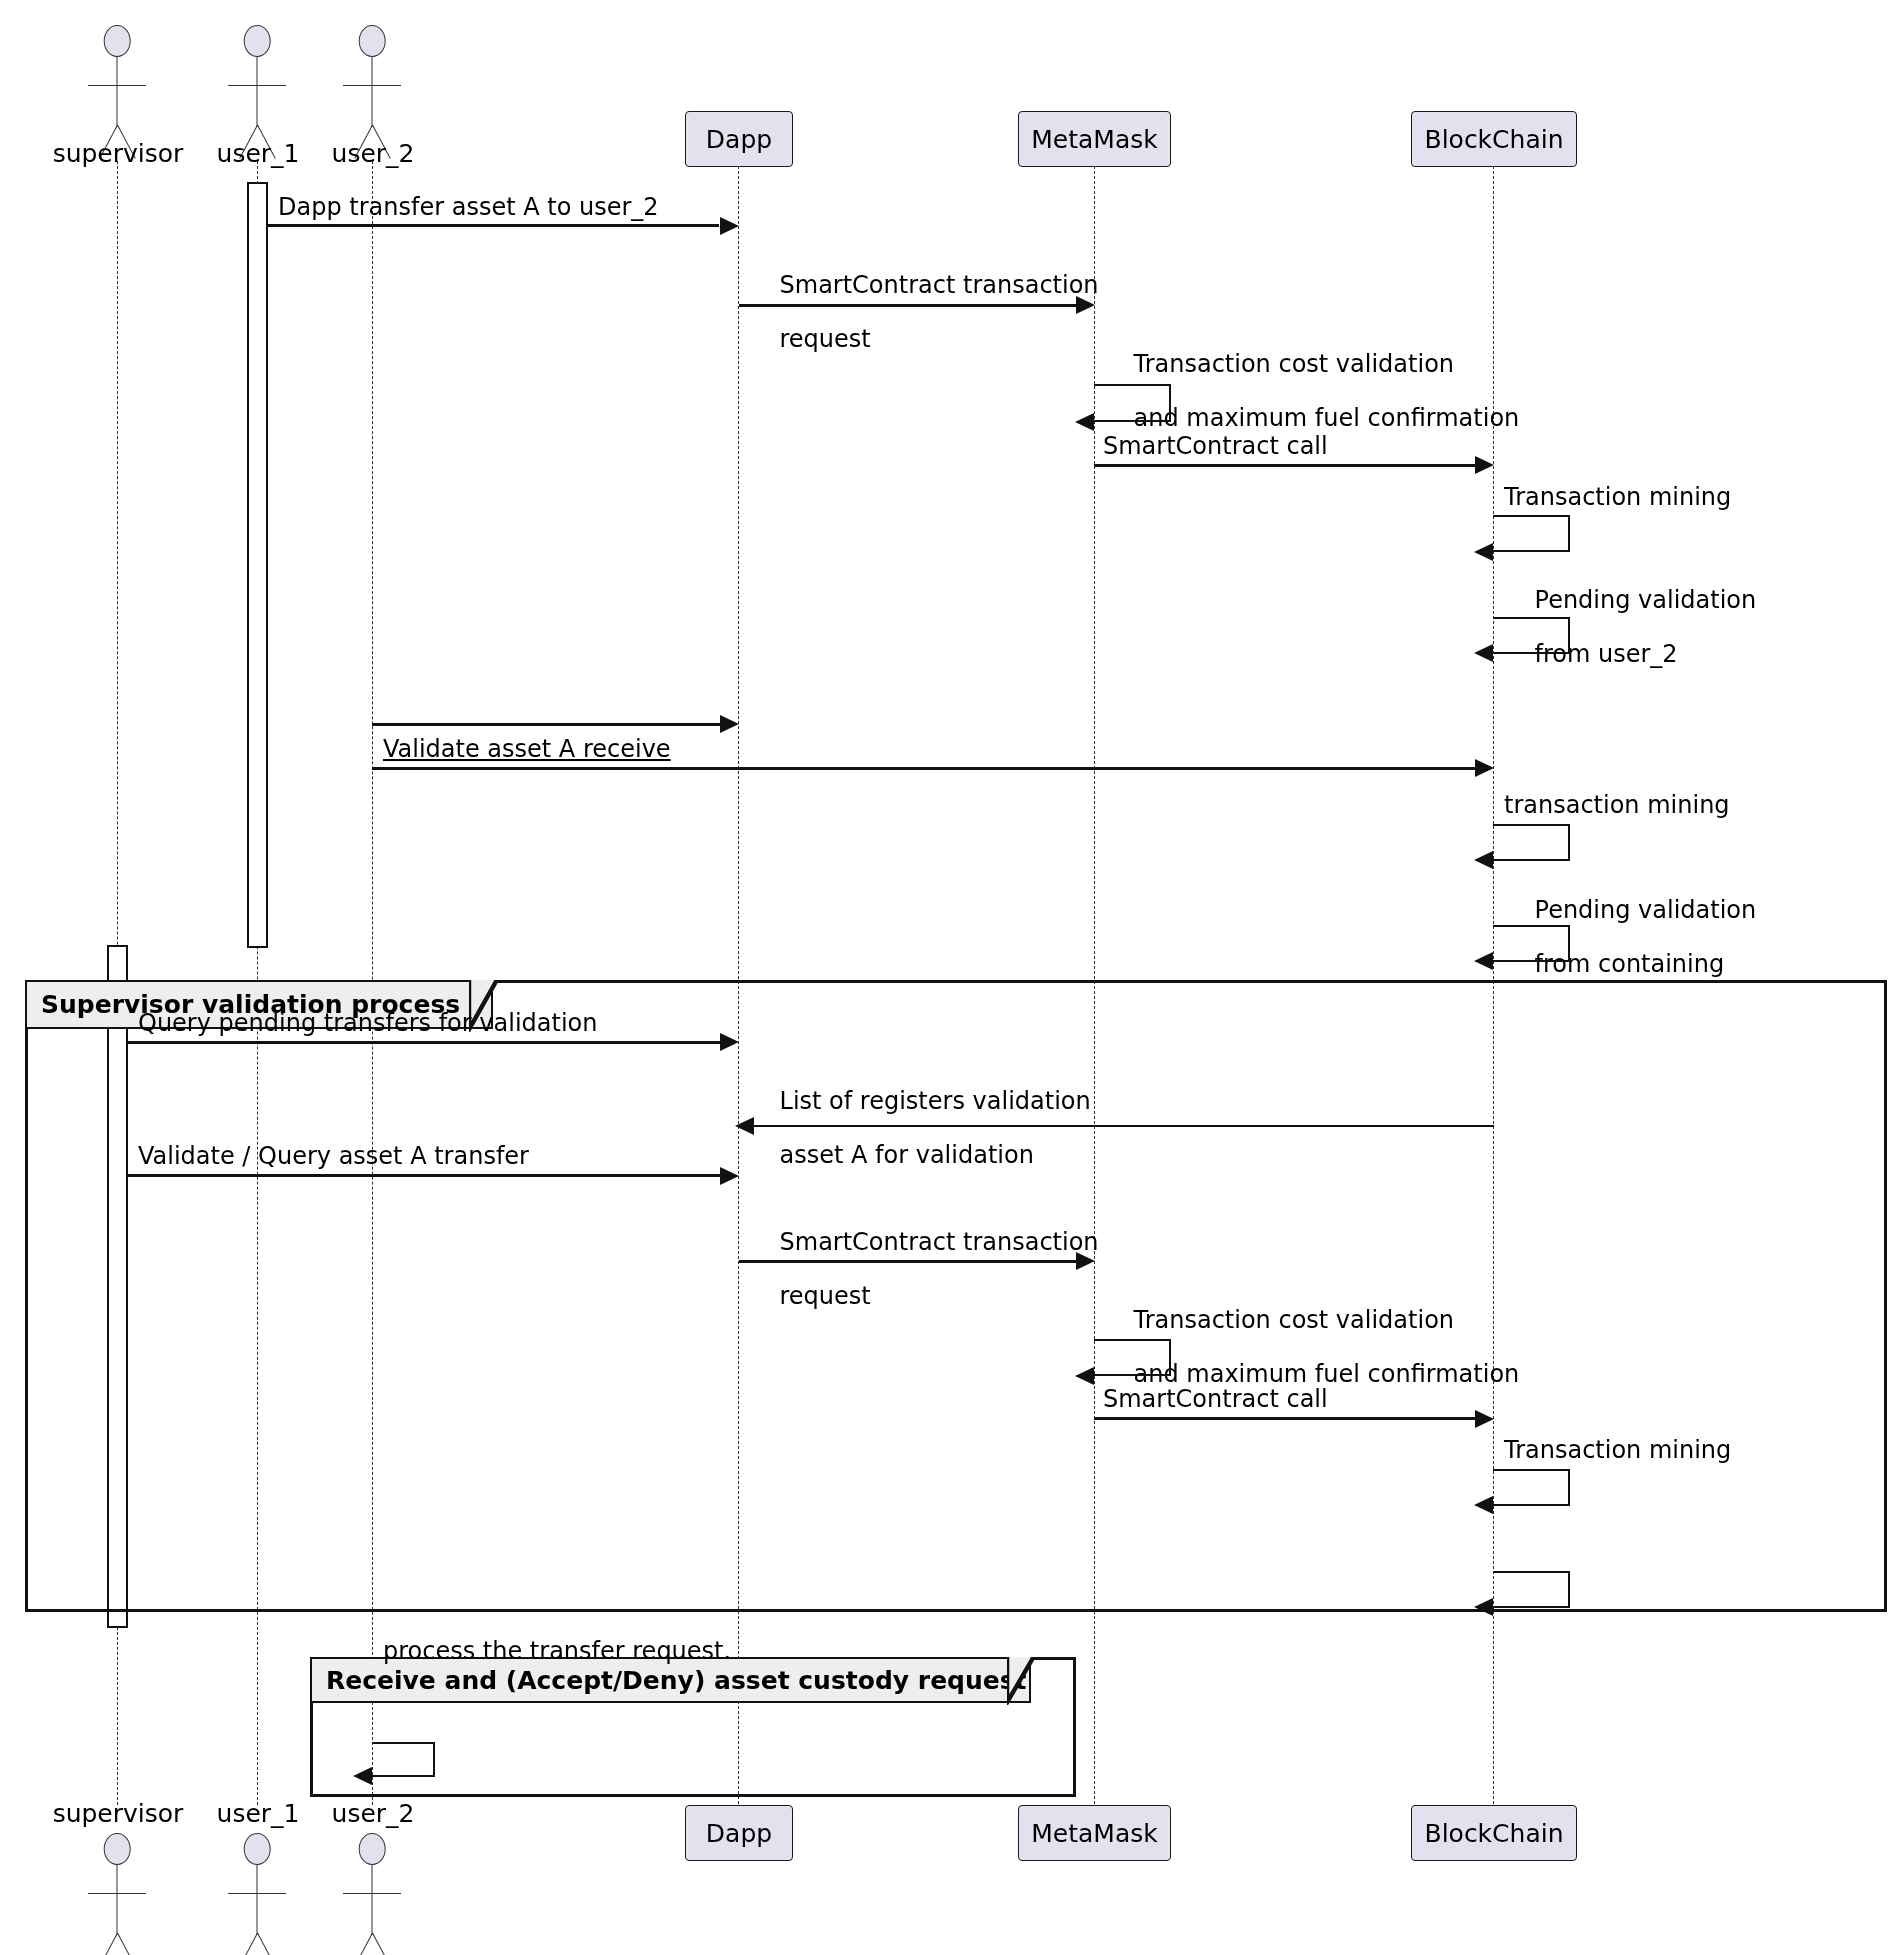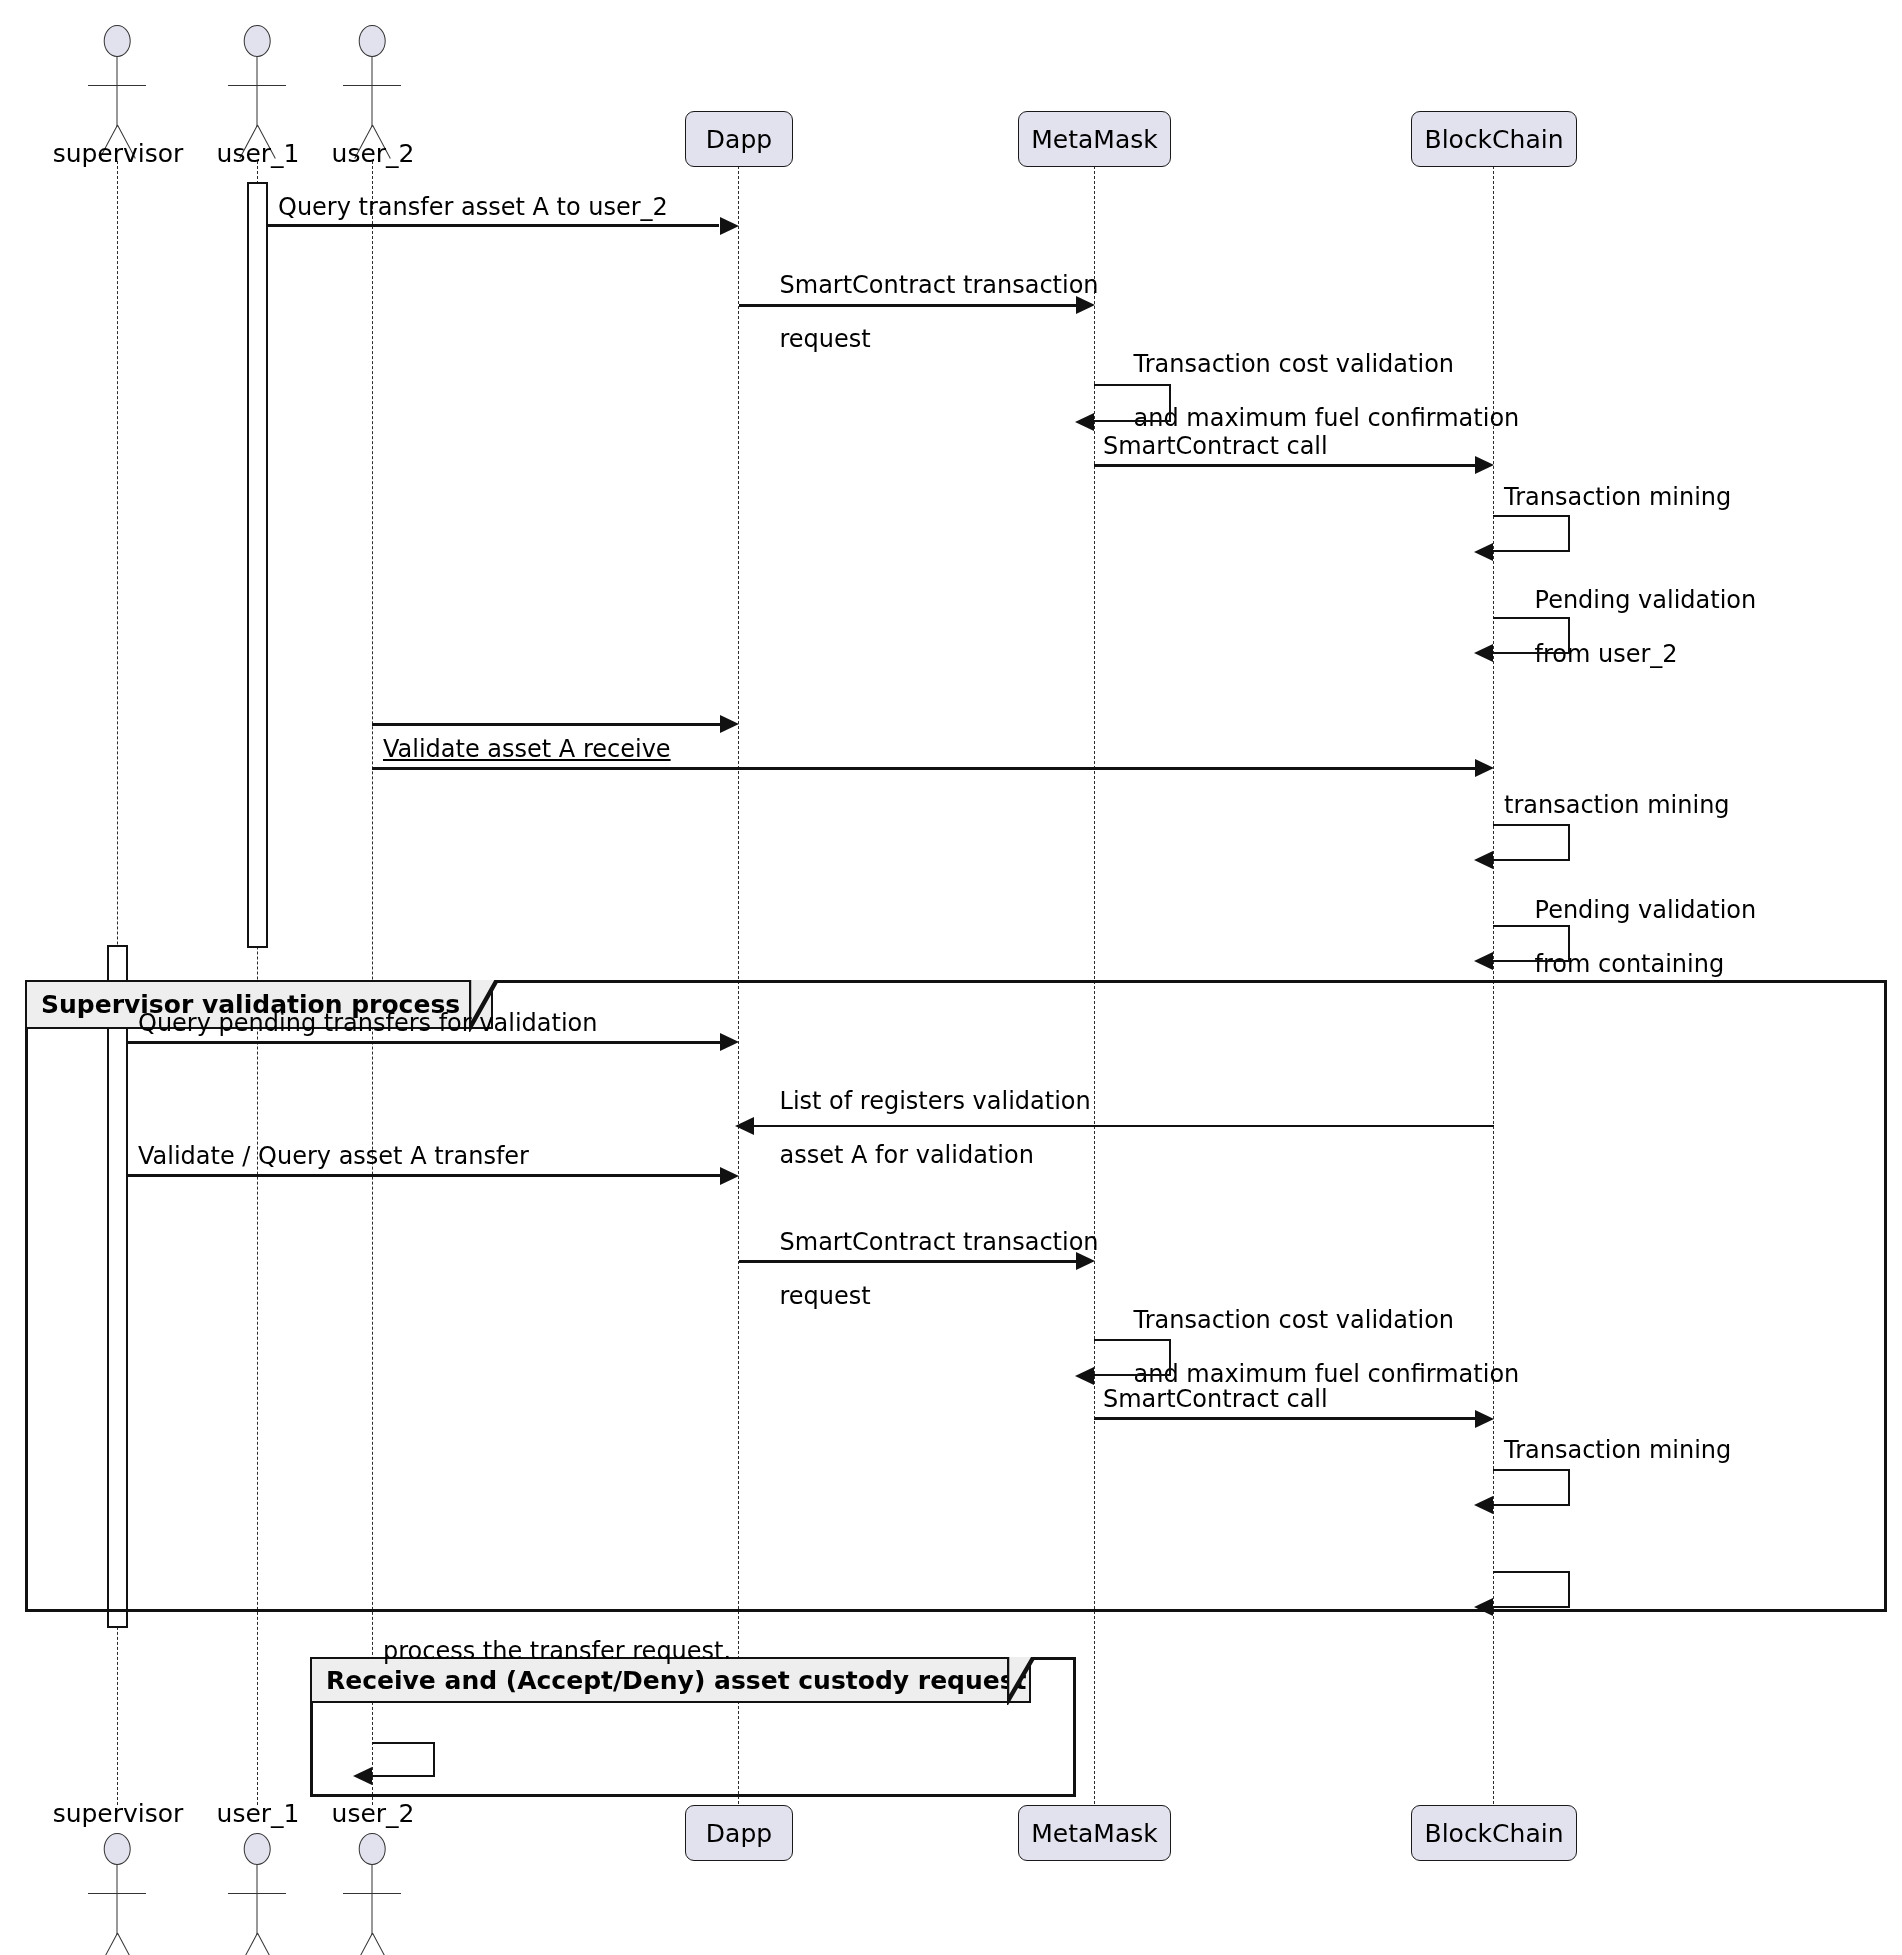--- a/index.html
+++ b/index.html
@@ -1,19 +1,19 @@
 <!DOCTYPE html>
 <html style="font-size:10px"><head>
 <meta charset="utf-8">
 <style>
   html,body{margin:0;padding:0;background:#ffffff;}
   #root{position:relative;width:1902px;height:1955px;background:#ffffff;
         font-family:"DejaVu Sans","Liberation Sans",sans-serif;overflow:hidden;}
   .lifeline{position:absolute;width:0;border-left:1.9px dashed #2b2b2b;}
-  .pbox{position:absolute;background:#e2e2ee;border:1.9px solid #1a1a1a;border-radius:9px;
+  .pbox{position:absolute;background:#e2e2ee;border:1.9px solid #1a1a1a;border-radius:4px;
         display:flex;align-items:center;justify-content:center;box-sizing:border-box;}
   .pbox span{font-size:25px;color:#000;white-space:nowrap;}
   .actor{position:absolute;}
   .actor .head{position:absolute;left:50%;transform:translateX(-50%);width:26.6px;height:32px;
         border-radius:50%;background:#e2e2ee;border:1.3px solid #333;box-sizing:border-box;}
   .actor .body{position:absolute;left:50%;transform:translateX(-50%);width:0;border-left:1.3px solid #333;}
   .actor .arms{position:absolute;left:50%;transform:translateX(-50%);height:0;border-top:1.3px solid #333;}
   .actor .leg{position:absolute;width:0;border-left:1.3px solid #333;transform-origin:top center;}
   .alabel{position:absolute;font-size:25px;color:#000;white-space:nowrap;text-align:center;}
   .act{position:absolute;background:#ffffff;border:2.5px solid #111;box-sizing:border-box;}
@@ -75,21 +75,21 @@
   <div class="pbox" style="left:1018px;top:111px;width:153px;height:56px;">
     <span>MetaMask</span>
   </div>
   <div class="pbox" style="left:1411px;top:111px;width:166px;height:56px;">
     <span>BlockChain</span>
   </div>
 
   <div class="act" style="left:247px;top:182px;width:21px;height:766px;"></div>
   <div class="act" style="left:107px;top:945px;width:21px;height:683px;"></div>
 
-  <div class="mlabel" style="left:278px;top:194px;">Query transfer asset A to user_2</div>
+  <div class="mlabel" style="left:278px;top:194px;">Dapp transfer asset A to user_2</div>
   <div class="msg" style="left:267px;top:224px;width:452px;"></div>
   <div class="ah-r" style="left:720px;top:217px;"></div>
 
   <div class="mlabel" style="left:749px;top:245px;">
     <span>SmartContract transaction</span><br>
     <span>request</span>
   </div>
   <div class="msg" style="left:739px;top:304px;width:337px;"></div>
   <div class="ah-r" style="left:1076px;top:296px;"></div>
 

